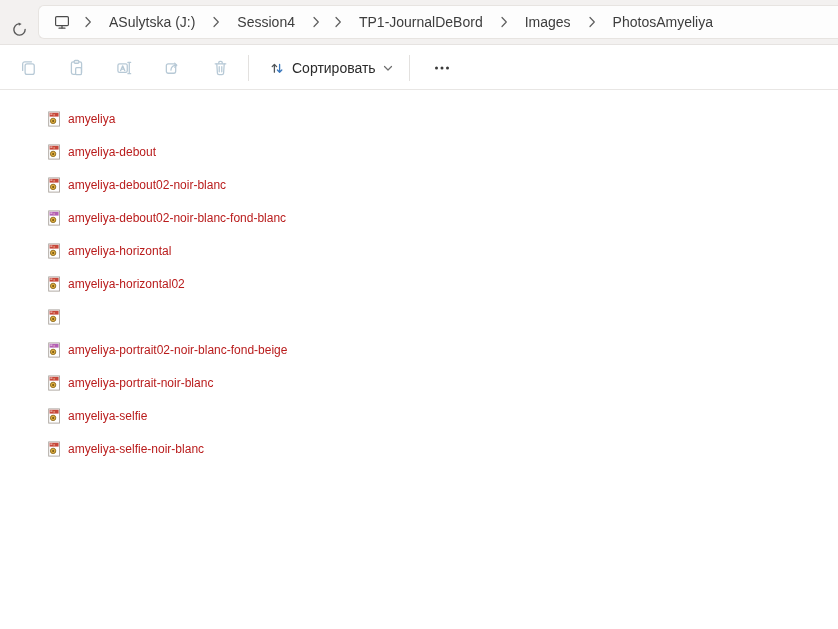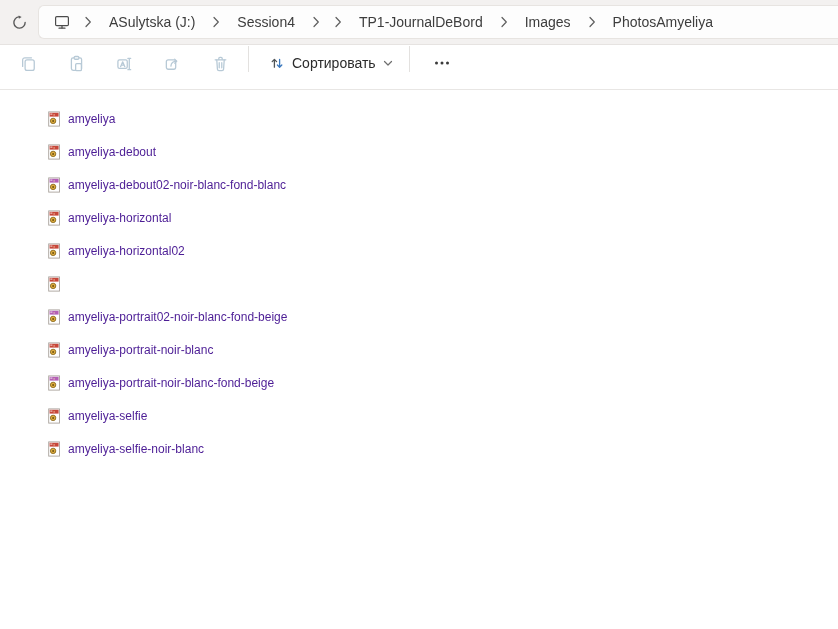--- a/index.html
+++ b/index.html
@@ -9,21 +9,21 @@
     background: #ffffff;
     position: relative;
     overflow: hidden;
   }
 
   
   .top-strip {
     position: absolute; top: 0; left: 0; right: 0; height: 45px;
     background: #f3f1f0;
     border-bottom: 1px solid #e6e3e1;
-    display: flex; align-items: center;
+    display: flex; align-items: flex-end;
   }
   .refresh-btn {
     width: 30px; height: 30px; margin-left: 4px;
     display: flex; align-items: center; justify-content: center;
     border: none; background: transparent; cursor: pointer; flex: 0 0 auto;
   }
   .address-bar {
     position: absolute; left: 38px; top: 5px; height: 34px; right: 0;
     background: #fdfdfd;
     border: 1px solid #e7e4e1; border-right: none;
@@ -42,21 +42,21 @@
   .crumb-item {
     font-size: 14px; color: #3d3d3d; padding: 5px 10px; border-radius: 4px;
     cursor: pointer; white-space: nowrap;
   }
 
   
   .command-bar {
     position: absolute; top: 46px; left: 0; right: 0; height: 44px;
     background: #ffffff;
     border-bottom: 1px solid #e8e6e4;
-    display: flex; 
+    display: flex; align-items: center;
     padding-left: 8px;
   }
   .cmd-icon-btn {
     width: 40px; height: 34px; border: none; background: transparent;
     display: flex; align-items: center; justify-content: center;
     border-radius: 4px; margin-right: 8px;
   }
   .cmd-icon-btn.disabled { cursor: default; }
   .cmd-divider {
     width: 1px; height: 26px; background: #e3e1df; margin: 0 8px 0 0; flex: 0 0 auto;
@@ -72,21 +72,21 @@
   
   .file-list {
     position: absolute; top: 91px; left: 0; right: 0; bottom: 0;
     background: #ffffff;
     padding-top: 11px;
   }
   .file-row {
     display: flex; align-items: center; height: 33px;
     padding-left: 46px; gap: 6px; cursor: default;
   }
-  .file-name { font-size: 12px; color: #4c1d95; white-space: nowrap; }
+  .file-name { font-size: 12px; color: #b91c1c; white-space: nowrap; }
   .file-icon { flex: 0 0 auto; }
   .file-icon.image-red .band { fill: #c7473a; }
   .file-icon.image-purple .band { fill: #b35fb5; }
 
   svg { display: block; }
 </style>
 </head>
 <body>
 
 <div class="top-strip">
@@ -233,20 +233,31 @@
       <rect x="2.7" y="0.9" width="10.8" height="14.2" fill="#ffffff" stroke="#a9a29c" stroke-width="0.9"></rect>
       <rect class="band" x="3.6" y="1.8" width="9" height="3.8"></rect>
       <rect x="4.3" y="2.6" width="2.1" height="1" fill="#ffffff" opacity="0.85"></rect>
       <rect x="7.4" y="3.5" width="1.5" height="0.9" fill="#ffe2b8" opacity="0.9"></rect>
       <circle cx="7.1" cy="9.9" r="2.7" fill="#e0ad3e" stroke="#8a6a1f" stroke-width="0.9"></circle>
       <circle cx="7.1" cy="9.9" r="1" fill="#6f5414"></circle>
     </svg>
     <span class="file-name">amyeliya-debout</span>
   </div>
     <div class="file-row">
+    <svg class="file-icon image-red" width="16" height="16" viewBox="0 0 16 16">
+      <rect x="2.7" y="0.9" width="10.8" height="14.2" fill="#ffffff" stroke="#a9a29c" stroke-width="0.9"></rect>
+      <rect class="band" x="3.6" y="1.8" width="9" height="3.8"></rect>
+      <rect x="4.3" y="2.6" width="2.1" height="1" fill="#ffffff" opacity="0.85"></rect>
+      <rect x="7.4" y="3.5" width="1.5" height="0.9" fill="#ffe2b8" opacity="0.9"></rect>
+      <circle cx="7.1" cy="9.9" r="2.7" fill="#e0ad3e" stroke="#8a6a1f" stroke-width="0.9"></circle>
+      <circle cx="7.1" cy="9.9" r="1" fill="#6f5414"></circle>
+    </svg>
+    <span class="file-name">amyeliya-debout02-noir-blanc</span>
+  </div>
+    <div class="file-row">
     <svg class="file-icon image-purple" width="16" height="16" viewBox="0 0 16 16">
       <rect x="2.7" y="0.9" width="10.8" height="14.2" fill="#ffffff" stroke="#a9a29c" stroke-width="0.9"></rect>
       <rect class="band" x="3.6" y="1.8" width="9" height="3.8"></rect>
       <rect x="4.3" y="2.6" width="2.1" height="1" fill="#ffffff" opacity="0.85"></rect>
       <rect x="7.4" y="3.5" width="1.5" height="0.9" fill="#ffe2b8" opacity="0.9"></rect>
       <circle cx="7.1" cy="9.9" r="2.7" fill="#e0ad3e" stroke="#8a6a1f" stroke-width="0.9"></circle>
       <circle cx="7.1" cy="9.9" r="1" fill="#6f5414"></circle>
     </svg>
     <span class="file-name">amyeliya-debout02-noir-blanc-fond-blanc</span>
   </div>
@@ -298,31 +309,20 @@
       <rect x="2.7" y="0.9" width="10.8" height="14.2" fill="#ffffff" stroke="#a9a29c" stroke-width="0.9"></rect>
       <rect class="band" x="3.6" y="1.8" width="9" height="3.8"></rect>
       <rect x="4.3" y="2.6" width="2.1" height="1" fill="#ffffff" opacity="0.85"></rect>
       <rect x="7.4" y="3.5" width="1.5" height="0.9" fill="#ffe2b8" opacity="0.9"></rect>
       <circle cx="7.1" cy="9.9" r="2.7" fill="#e0ad3e" stroke="#8a6a1f" stroke-width="0.9"></circle>
       <circle cx="7.1" cy="9.9" r="1" fill="#6f5414"></circle>
     </svg>
     <span class="file-name">amyeliya-portrait-noir-blanc</span>
   </div>
     <div class="file-row">
-    <svg class="file-icon image-purple" width="16" height="16" viewBox="0 0 16 16">
-      <rect x="2.7" y="0.9" width="10.8" height="14.2" fill="#ffffff" stroke="#a9a29c" stroke-width="0.9"></rect>
-      <rect class="band" x="3.6" y="1.8" width="9" height="3.8"></rect>
-      <rect x="4.3" y="2.6" width="2.1" height="1" fill="#ffffff" opacity="0.85"></rect>
-      <rect x="7.4" y="3.5" width="1.5" height="0.9" fill="#ffe2b8" opacity="0.9"></rect>
-      <circle cx="7.1" cy="9.9" r="2.7" fill="#e0ad3e" stroke="#8a6a1f" stroke-width="0.9"></circle>
-      <circle cx="7.1" cy="9.9" r="1" fill="#6f5414"></circle>
-    </svg>
-    <span class="file-name">amyeliya-portrait-noir-blanc-fond-beige</span>
-  </div>
-    <div class="file-row">
     <svg class="file-icon image-red" width="16" height="16" viewBox="0 0 16 16">
       <rect x="2.7" y="0.9" width="10.8" height="14.2" fill="#ffffff" stroke="#a9a29c" stroke-width="0.9"></rect>
       <rect class="band" x="3.6" y="1.8" width="9" height="3.8"></rect>
       <rect x="4.3" y="2.6" width="2.1" height="1" fill="#ffffff" opacity="0.85"></rect>
       <rect x="7.4" y="3.5" width="1.5" height="0.9" fill="#ffe2b8" opacity="0.9"></rect>
       <circle cx="7.1" cy="9.9" r="2.7" fill="#e0ad3e" stroke="#8a6a1f" stroke-width="0.9"></circle>
       <circle cx="7.1" cy="9.9" r="1" fill="#6f5414"></circle>
     </svg>
     <span class="file-name">amyeliya-selfie</span>
   </div>

